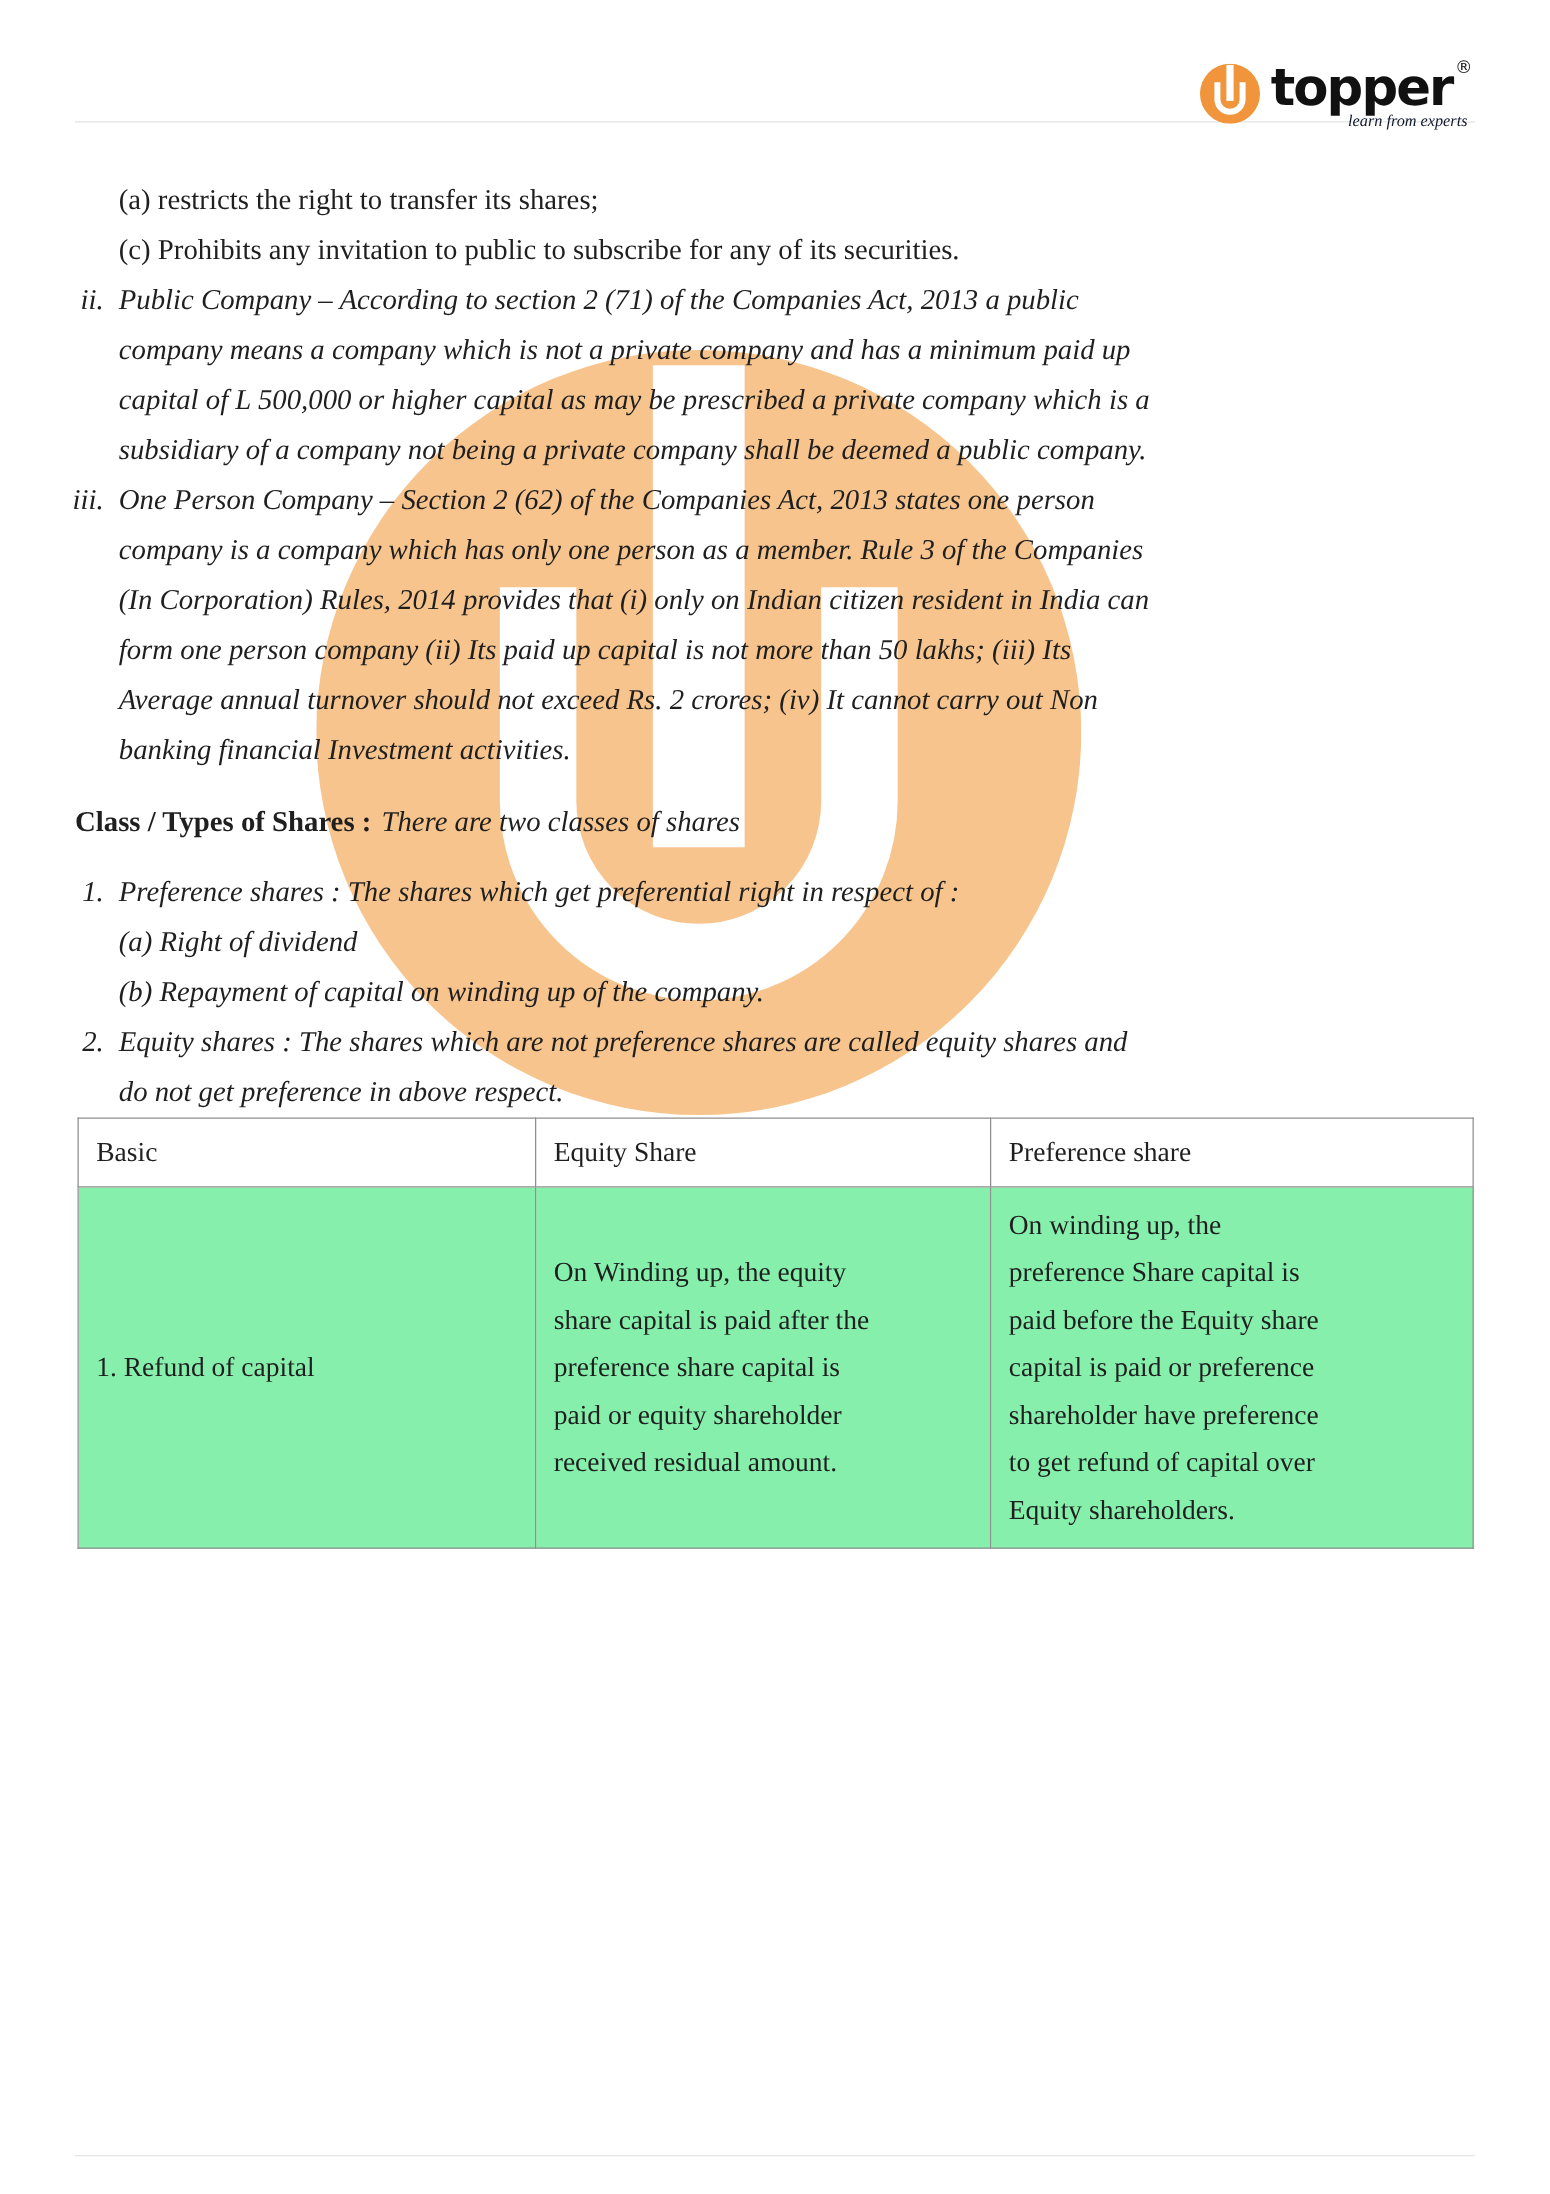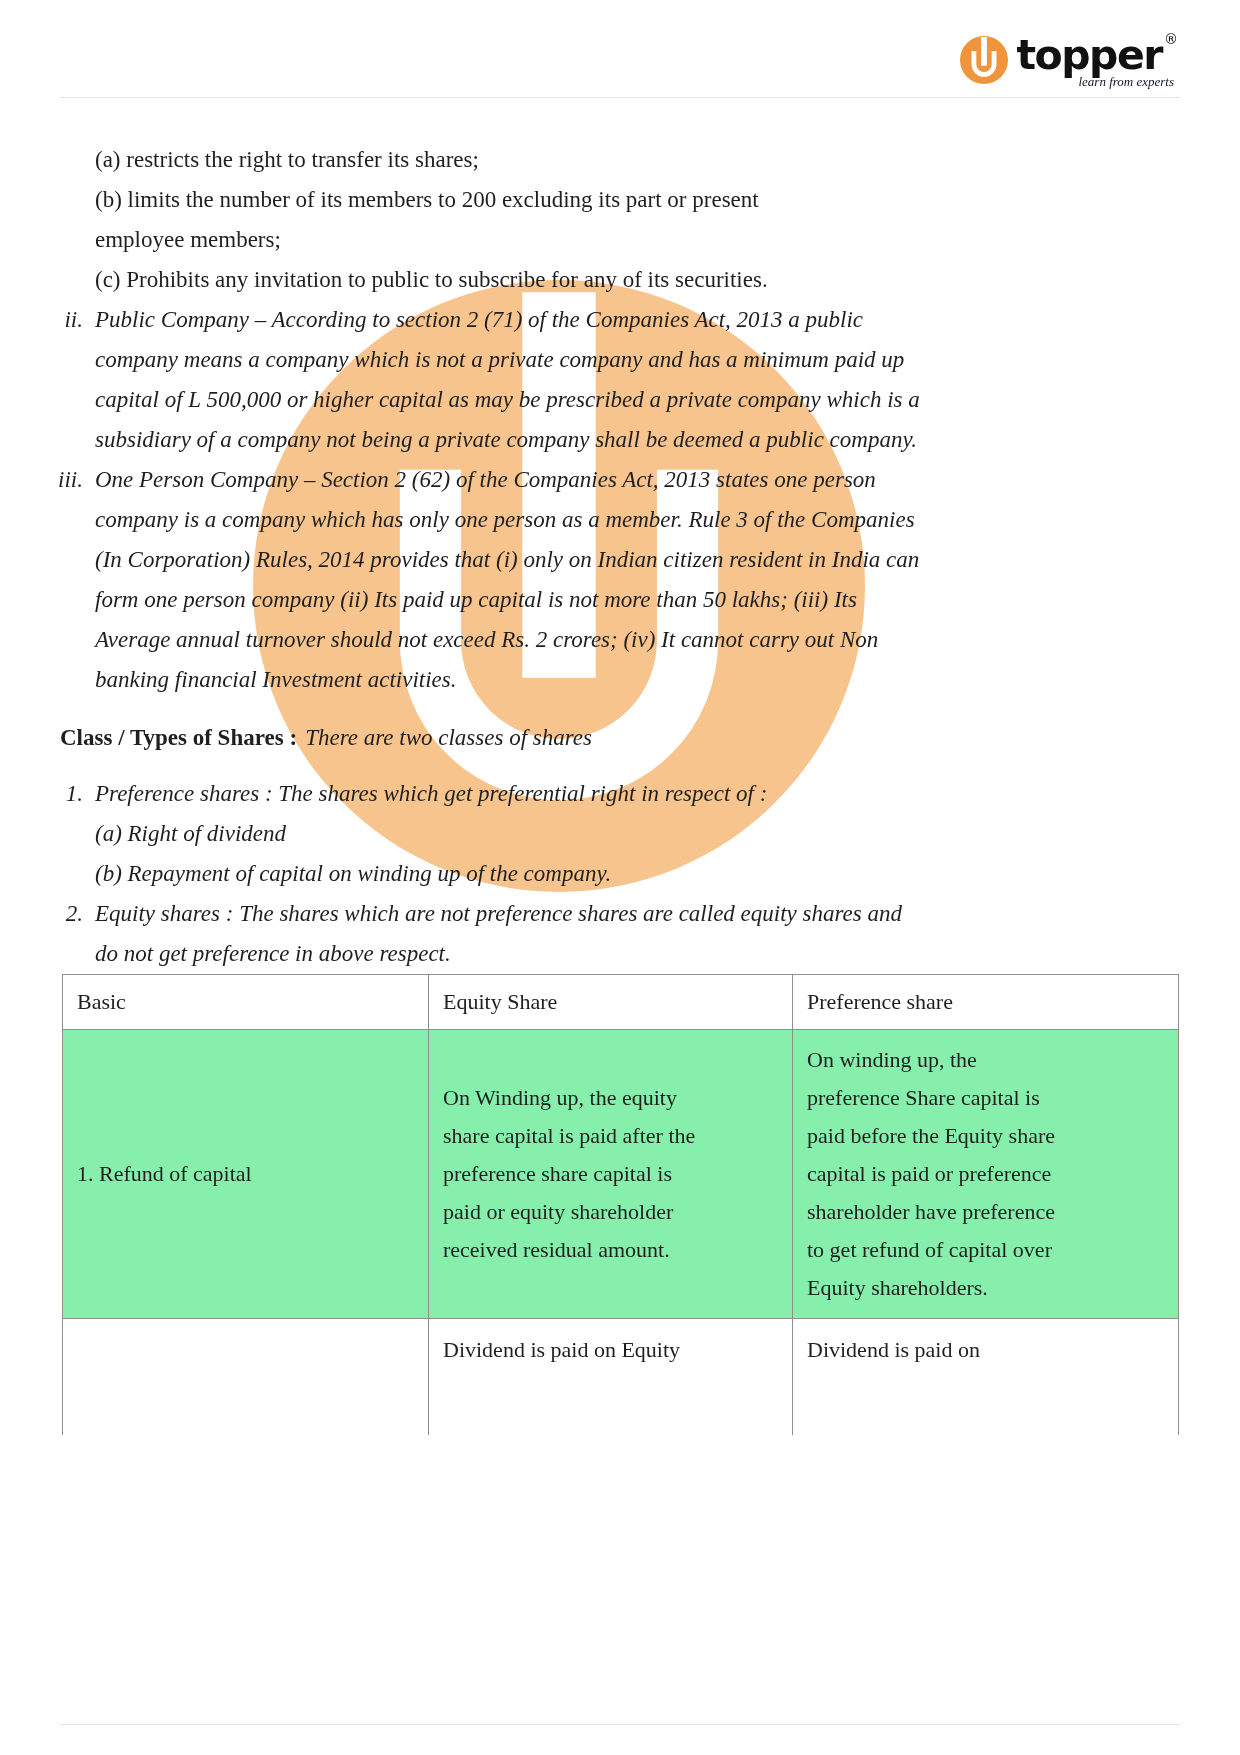--- a/index.html
+++ b/index.html
@@ -9,21 +9,21 @@
     height:1755px;
     background:#ffffff;
     overflow:hidden;
     font-family:"Liberation Serif","DejaVu Serif",serif;
     color:#1f1f1f;
   }
 
   
   .brand {
     position:absolute;
-    top:32px;
+    top:47px;
     right:62px;
     display:flex;
     align-items:flex-start;
     gap:9px;
     z-index:3;
   }
   .brand-badge { width:48px; height:48px; margin-top:4px; }
   .brand-right { display:flex; flex-direction:column; align-items:flex-end; }
   .brand-line { display:flex; align-items:flex-start; }
   .brand-word {
@@ -152,22 +152,20 @@
     <svg viewBox="0 0 200 200" width="612" height="612" aria-hidden="true">
       <circle cx="100" cy="100" r="100" fill="#F29B3C"></circle>
       <rect x="88" y="4" width="24" height="126" fill="#ffffff"></rect>
       <path d="M58 62 L58 118 A42 42 0 0 0 142 118 L142 62" fill="none" stroke="#ffffff" stroke-width="20"></path>
     </svg>
   </div>
 
   <div class="content">
 
     <p class="intro-item pre">(a) restricts the right to transfer its shares;</p>
-    <p class="intro-item pre">(b) limits the number of its members to 200 excluding its part or present
-employee members;</p>
     <p class="intro-item pre">(c) Prohibits any invitation to public to subscribe for any of its securities.</p>
 
     <div class="num-item">
       <span class="num-marker">ii.</span>
       <span class="pre">Public Company – According to section 2 (71) of the Companies Act, 2013 a public
 company means a company which is not a private company and has a minimum paid up
 capital of L 500,000 or higher capital as may be prescribed a private company which is a
 subsidiary of a company not being a private company shall be deemed a public company.</span>
     </div>
 
@@ -222,25 +220,20 @@
 paid or equity shareholder
 received residual amount.</td>
           <td class="pre">On winding up, the
 preference Share capital is
 paid before the Equity share
 capital is paid or preference
 shareholder have preference
 to get refund of capital over
 Equity shareholders.</td>
         </tr>
-        <tr class="row-cut">
-          <td class="pre"></td>
-          <td class="pre">Dividend is paid on Equity</td>
-          <td class="pre">Dividend is paid on</td>
-        </tr>
       </tbody>
     </table>
 
   </div>
 
   <div class="divider bottom"></div>
 
 </div>
 
 </body></html>

